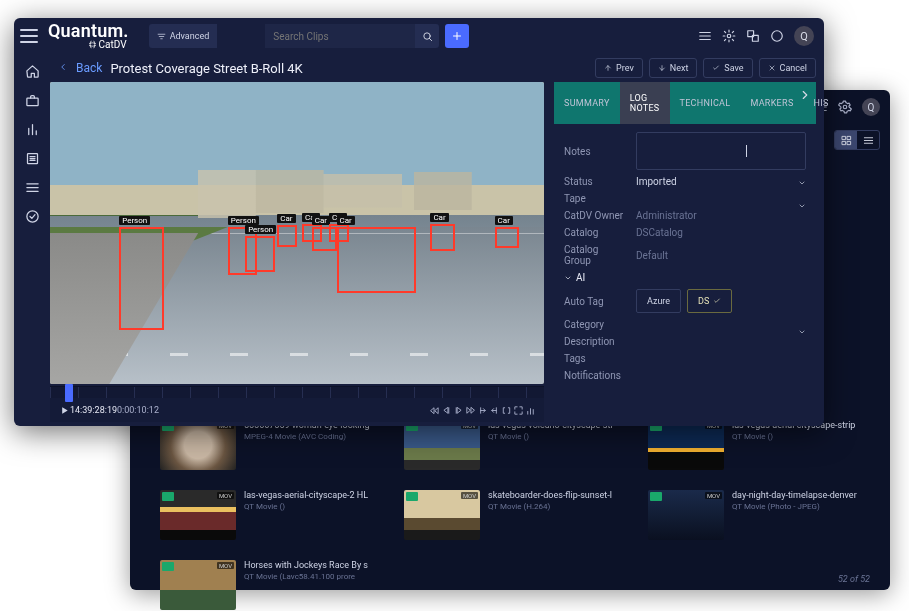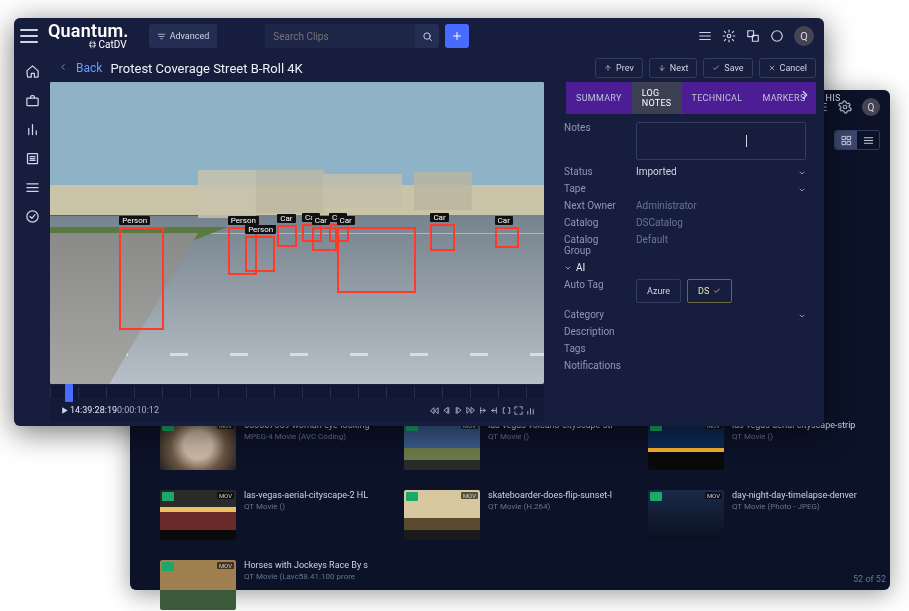--- a/index.html
+++ b/index.html
@@ -46,21 +46,21 @@
 
   
   .th1{background:radial-gradient(circle at 50% 50%,#c9b7a4 0 30%,#6b5642 60%,#222 100%);}
   .th2{background:linear-gradient(#3a5a8a 0 55%,#6b7a4a 55% 80%,#2a2a2a 80%);}
   .th3{background:linear-gradient(180deg,#0d2a55 0 55%,#f2b030 55% 65%,#0a0a0a 65%);}
   .th4{background:linear-gradient(180deg,#2a2a2a 0 35%,#eac060 35% 45%,#6a2a2a 45% 80%,#0a0a0a 80%);}
   .th5{background:linear-gradient(#d8c8a0 0 55%,#5a4a30 55% 80%,#1a1a1a 80%);}
   .th6{background:linear-gradient(180deg,#1a2a4a,#0a1020);}
   .th7{background:linear-gradient(#a08050 0 60%,#3a5a3a 60%);}
 
-  #back-win .counter{position:absolute;right:4px;bottom:6px;font-size:9px;color:var(--txt-dim2);}
+  #back-win .counter{position:absolute;right:20px;bottom:6px;font-size:9px;color:var(--txt-dim2);font-style:italic;}
 
   
   #front-win{
     position:absolute;left:14px;top:18px;width:810px;height:408px;
     background:var(--bg1);border-radius:6px;box-shadow:0 6px 30px rgba(0,0,0,.55);
     color:var(--txt);font-size:11px;display:flex;flex-direction:column;
   }
 
   .fw-topbar{height:36px;display:flex;align-items:center;padding:0 10px 0 6px;gap:10px;}
   .hamburger{width:18px;height:14px;display:flex;flex-direction:column;justify-content:space-between;}
@@ -135,26 +135,26 @@
   .tl-row .ph{position:absolute;left:3%;top:-3px;width:8px;height:18px;background:#4a6bff;border-radius:1px;}
 
   .controls{height:24px;background:#141b38;display:flex;align-items:center;padding:0 8px;font-size:9px;color:#aab0cc;}
   .controls .tc1{color:#e6e8f4;}
   .controls .spacer{flex:1;}
   .controls .cic{width:12px;height:12px;display:flex;align-items:center;justify-content:center;}
   .controls svg{width:11px;height:11px;}
 
   
   .meta-panel{width:262px;background:var(--bg1);display:flex;flex-direction:column;font-size:10px;}
-  .tabs{height:32px;background:#4c1d95;display:flex;align-items:center;position:relative;margin-left:12px;}
+  .tabs{height:42px;background:#0f766e;display:flex;align-items:center;position:relative;}
   .tab{padding:0 10px;height:100%;display:flex;align-items:center;font-size:9px;color:#bfc4d6;letter-spacing:.3px;}
   .tab.on{background:#3a3f52;color:#fff;}
   .tabs .more{position:absolute;right:4px;top:6px;width:14px;height:14px;}
   .fields{padding:8px 10px 4px 10px;display:flex;flex-direction:column;gap:6px;}
-  .field{display:flex;align-items:flex-start;gap:10px;}
+  .field{display:flex;align-items:center;gap:10px;}
   .flabel{width:62px;color:var(--txt-dim);flex:0 0 auto;}
   .fval{flex:1;color:#cfd4e6;position:relative;}
   .fval.dim{color:var(--txt-dim2);}
   .notes-box{height:38px;border:1px solid var(--border);border-radius:2px;position:relative;}
   .notes-box .cursor{position:absolute;top:50%;left:65%;width:1px;height:12px;background:#cfd4e6;transform:translateY(-50%);}
   .dd{position:absolute;right:0;top:2px;}
   .dd svg{width:8px;height:8px;}
   .section-hd{display:flex;align-items:center;gap:4px;color:#e6e8f4;}
   .section-hd svg{width:8px;height:8px;}
   .pill-row{display:flex;gap:6px;}
@@ -519,21 +519,21 @@
               </div>
               <div class="field">
                   <div class="flabel">Tape</div>
                 <div class="fval">
                     <span class="dd"><svg viewBox="0 0 24 24">
                         <path d="m6 9 6 6 6-6"></path>
                       </svg></span>
                   </div>
               </div>
               <div class="field">
-                  <div class="flabel">Next Owner</div>
+                  <div class="flabel">CatDV Owner</div>
                 <div class="fval dim">Administrator</div>
               </div>
               <div class="field">
                   <div class="flabel">Catalog</div>
                 <div class="fval dim">DSCatalog</div>
               </div>
               <div class="field">
                   <div class="flabel">Catalog Group</div>
                 <div class="fval dim">Default</div>
               </div>

